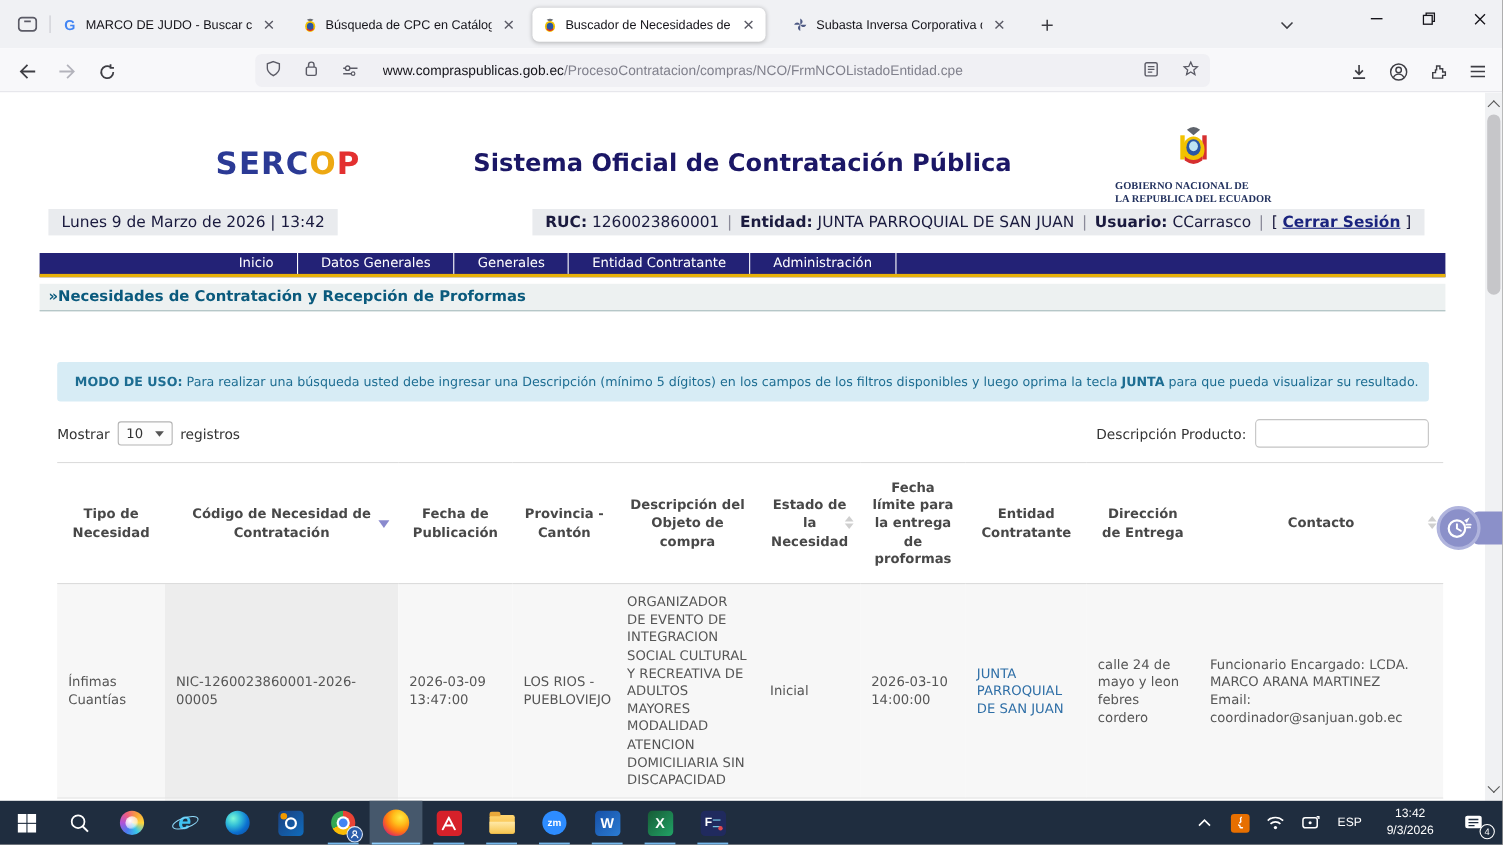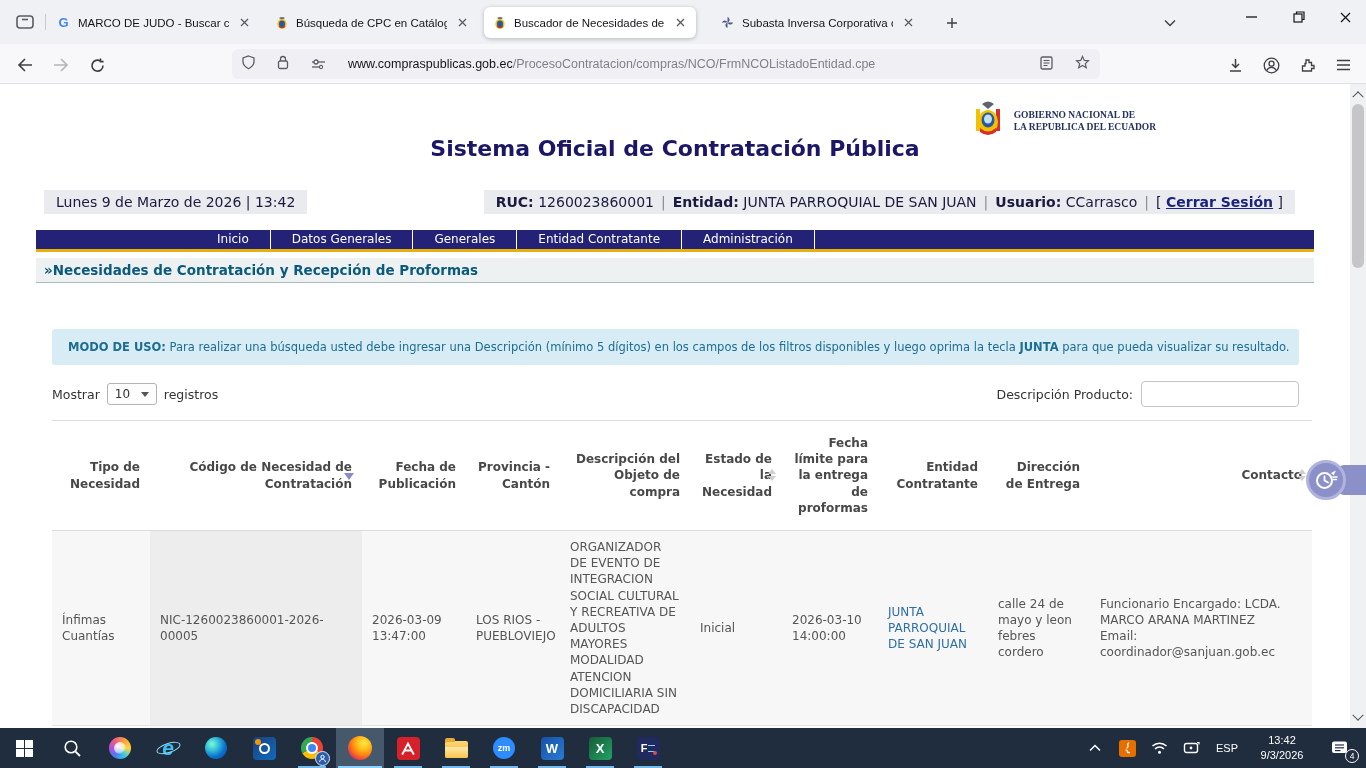--- a/index.html
+++ b/index.html
@@ -29,21 +29,21 @@
   .tb-right { position:absolute; top:8px; width:26px; height:26px; display:flex; align-items:center; justify-content:center; }
 
   
   .viewport { position:absolute; top:84px; left:0; right:0; bottom:40px; background:#fff; overflow:hidden; }
   .pagecol { position:absolute; top:0; left:0; width:1350px; height:100%; overflow:hidden; padding:0 36px; }
 
   .sitehead { position:relative; height:98px; padding-top:34px; }
   .sercop-logo { position:absolute; left:160px; top:48px; font-size:28px; font-weight:bold; letter-spacing:1px; }
   .sercop-logo .p1 { color:#2b3a95; } .sercop-logo .p2 { color:#eda812; } .sercop-logo .p3 { color:#e33030; }
   .sys-title { text-align:center; font-size:22px; font-weight:bold; color:#1b1766; padding-top:18px; }
-  .govblock { position:absolute; right:158px; top:16px; display:flex; align-items:center; gap:8px; }
+  .govblock { position:absolute; right:158px; top:30px; display:flex; align-items:center; gap:8px;flex-direction:column; }
   .govtext { font-family:"Liberation Serif",serif; font-size:9.5px; font-weight:bold; color:#22315e; line-height:1.3; }
 
   .chiprow { display:flex; justify-content:space-between; align-items:center; margin-top:8px; }
   .chip { background:#e9ebee; color:#1a1a3e; font-size:14px; padding:4px 12px; }
   .chip.date { margin-left:8px; }
   .chip.ruc { margin-right:19px; }
   .chip b { font-weight:bold; }
   .chip .sep { color:#8a8a99; margin:0 7px; }
   .logout { color:#1a237e; font-weight:bold; text-decoration:underline; cursor:pointer; }
 
@@ -59,21 +59,21 @@
   .infobox b { font-weight:bold; }
 
   .controls { display:flex; justify-content:space-between; align-items:center; margin:16px 15px 0 16px; font-size:12.5px; color:#333; }
   .ctl-left { display:flex; align-items:center; gap:7px; }
   .fakeselect { width:50px; height:22px; border:1px solid #b4b4b4; border-radius:3px; background:#fdfdfd; display:flex; align-items:center; justify-content:space-between; padding:0 7px; font-size:12px; cursor:pointer; }
   .fakeselect .carat { width:0; height:0; border-left:4px solid transparent; border-right:4px solid transparent; border-top:5px solid #555; }
   .ctl-right { display:flex; align-items:center; gap:8px; }
   .ctl-right input { width:158px; height:26px; border:1px solid #c4c4c4; border-radius:4px; background:#fff; padding:0 6px; font-size:12px; }
 
   table.nco { margin:13px 0 0 16px; border-collapse:collapse; width:1260px; table-layout:fixed; font-size:12px; color:#555; }
-  table.nco th { border-top:1px solid #dcdcdc; border-bottom:1px solid #dcdcdc; font-weight:bold; color:#484848; text-align:right; padding:10px 10px; vertical-align:middle; height:110px; position:relative; line-height:1.35; }
+  table.nco th { border-top:1px solid #dcdcdc; border-bottom:1px solid #dcdcdc; font-weight:bold; color:#484848; text-align:center; padding:10px 10px; vertical-align:middle; height:110px; position:relative; line-height:1.35; }
   table.nco td { padding:8px 10px; vertical-align:middle; line-height:1.35; }
   tr.datarow td { background:#f7f7f7; border-bottom:1px solid #e4e4e4; height:177px; }
   tr.datarow td.sorted { background:#ededed; }
   tr.partialrow td { background:#fff; height:40px; }
   tr.partialrow td.sorted { background:#f7f7f7; }
   .entlink { color:#2f6fa7; cursor:pointer; }
   .sort-desc { position:absolute; right:8px; top:50%; margin-top:-3px; width:0; height:0; border-left:5px solid transparent; border-right:5px solid transparent; border-top:7px solid #8a8ace; }
   .sort-both { position:absolute; right:6px; top:50%; margin-top:-7px; display:flex; flex-direction:column; gap:2px; }
   .sort-both .up { width:0; height:0; border-left:4px solid transparent; border-right:4px solid transparent; border-bottom:5px solid #cfcfcf; }
   .sort-both .dn { width:0; height:0; border-left:4px solid transparent; border-right:4px solid transparent; border-top:5px solid #cfcfcf; }
@@ -287,20 +287,21 @@
           <path d="M1 1.5 H14 M1 6 H14 M1 10.5 H14" stroke="#3e3e44" stroke-width="1.5"></path>
         </svg>
       </div>
   </div>
 
   <div class="viewport">
     <div class="pagecol">
 
       <div class="sitehead">
         <div class="sys-title">Sistema Oficial de Contratación Pública</div>
+        <div class="sercop-logo"><span class="p1">SERC</span><span class="p2">O</span><span class="p3">P</span></div>
         <div class="govblock">
           <svg width="36" height="42" viewBox="0 0 36 42">
             <path d="M12 4 Q18 -1 24 4 L18 9 Z" fill="#5f646c"></path>
             <rect x="6" y="9" width="4" height="22" fill="#f2c200"></rect>
               <rect x="26" y="9" width="4" height="22" fill="#d62f2f"></rect>
             <ellipse cx="18" cy="22" rx="10" ry="12" fill="#f2c200"></ellipse>
             <ellipse cx="18" cy="20" rx="6.5" ry="7.5" fill="#2a56a5"></ellipse>
             <ellipse cx="18" cy="19" rx="4" ry="4.5" fill="#bfe3f2"></ellipse>
             <path d="M10 28 Q18 35 26 28 L26 32 Q18 38 10 32 Z" fill="#d62f2f"></path>
           </svg>

